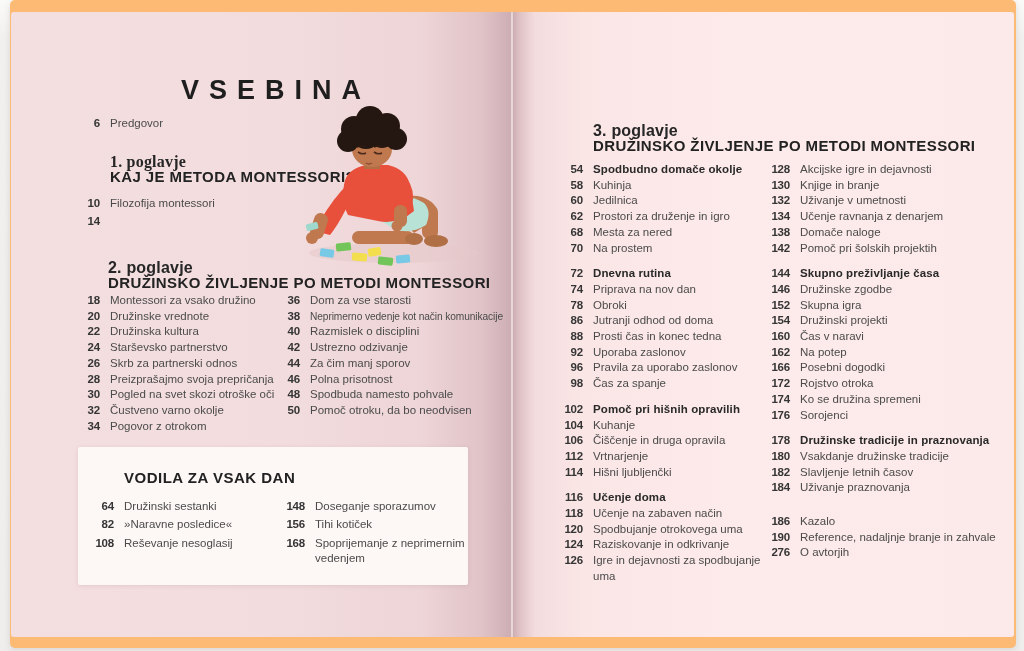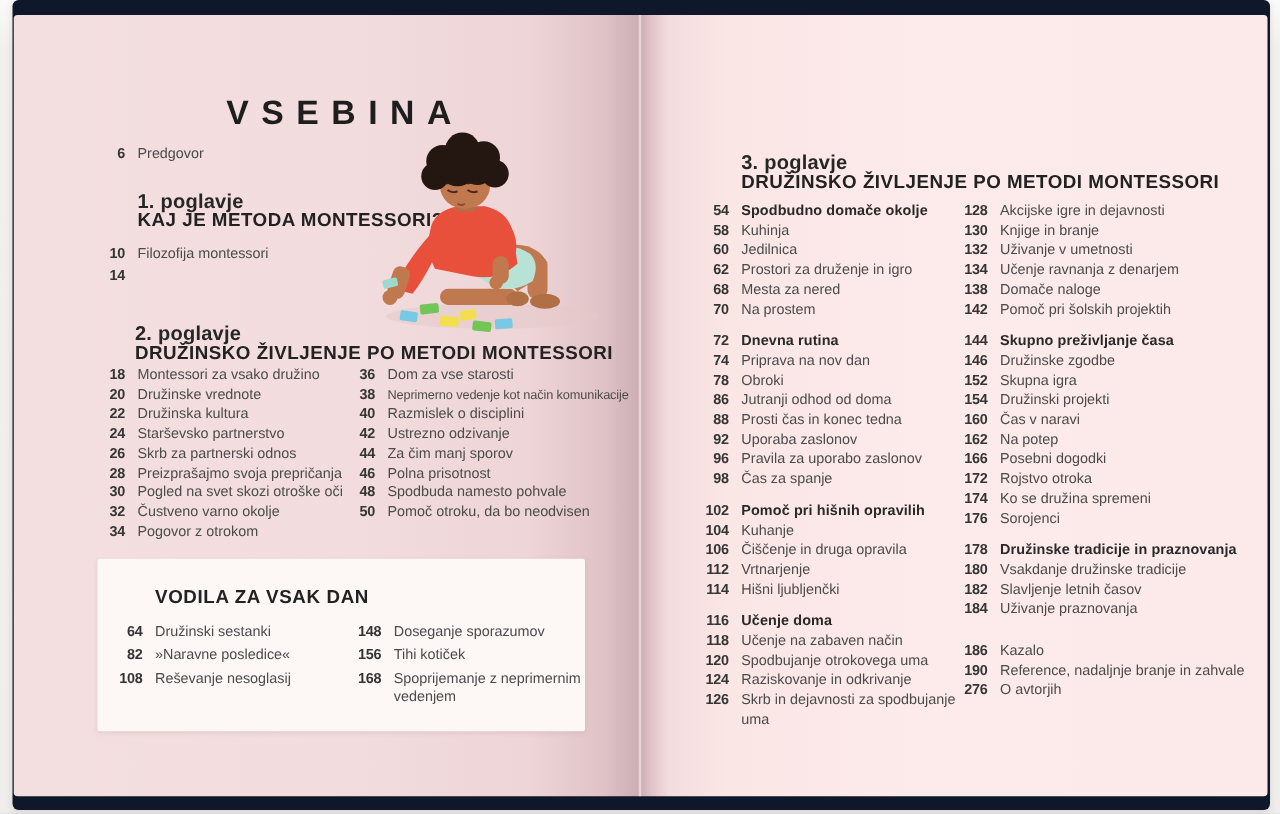--- a/index.html
+++ b/index.html
@@ -4,21 +4,21 @@
 <style>
   html,body{margin:0;padding:0;}
   body{
     width:1024px;height:651px;position:relative;overflow:hidden;
     background:linear-gradient(180deg,#fafaf9 0%,#f1f0ee 6%,#efeeec 100%);
     font-family:"Liberation Sans","DejaVu Sans",sans-serif;
     -webkit-font-smoothing:antialiased;
   }
   .book{
     position:absolute;left:10px;top:0;width:1006px;height:648px;
-    background:#0f172a;border-radius:5px;
+    background:#fdba74;border-radius:5px;
     box-shadow:0 2px 6px rgba(120,100,100,0.18);
   }
   .spread{position:absolute;left:1px;top:12px;width:1003px;height:625px;}
   .page{position:absolute;top:0;height:625px;}
   .page-left{
     left:0;width:501px;border-radius:3px 0 0 3px;
     background:linear-gradient(90deg,#f4dfe0 0%,#f2dcdd 55%,#eed5d7 82%,#e0c3c7 94%,#cbadb3 100%);
   }
   .page-right{
     left:501px;width:502px;border-radius:0 3px 3px 0;
@@ -73,21 +73,21 @@
 
       <div class="toc-list gap18" style="left:55px;top:104px;">
           <div class="toc-group">
             <div class="toc-row">
               <span class="toc-num">6</span>
               <span class="toc-label">Predgovor</span>
             </div>
           </div>
         </div>
 
-      <div class="kicker" style="left:99px;top:141px;">1. poglavje</div>
+      <div class="kicker" style="left:99px;top:141px;font-family:Liberation Serif, serif;">1. poglavje</div>
       <div class="chapter-title" style="left:99px;top:156px;">KAJ JE METODA MONTESSORI?</div>
       <div class="toc-list gap18" style="left:55px;top:184px;">
           <div class="toc-group">
             <div class="toc-row">
               <span class="toc-num">10</span>
               <span class="toc-label">Filozofija montessori</span>
             </div>
             <div class="toc-row">
               <span class="toc-num">14</span>
             </div>
@@ -357,21 +357,21 @@
             <div class="toc-row">
               <span class="toc-num">120</span>
               <span class="toc-label">Spodbujanje otrokovega uma</span>
             </div>
             <div class="toc-row">
               <span class="toc-num">124</span>
               <span class="toc-label">Raziskovanje in odkrivanje</span>
             </div>
             <div class="toc-row">
               <span class="toc-num">126</span>
-              <span class="toc-label">Skrb in dejavnosti za spodbujanje uma</span>
+              <span class="toc-label">Igre in dejavnosti za spodbujanje uma</span>
             </div>
           </div>
         </div>
       <div class="toc-list r-col2" style="left:244px;top:150px;">
           <div class="toc-group">
             <div class="toc-row">
               <span class="toc-num">128</span>
               <span class="toc-label">Akcijske igre in dejavnosti</span>
             </div>
             <div class="toc-row">

